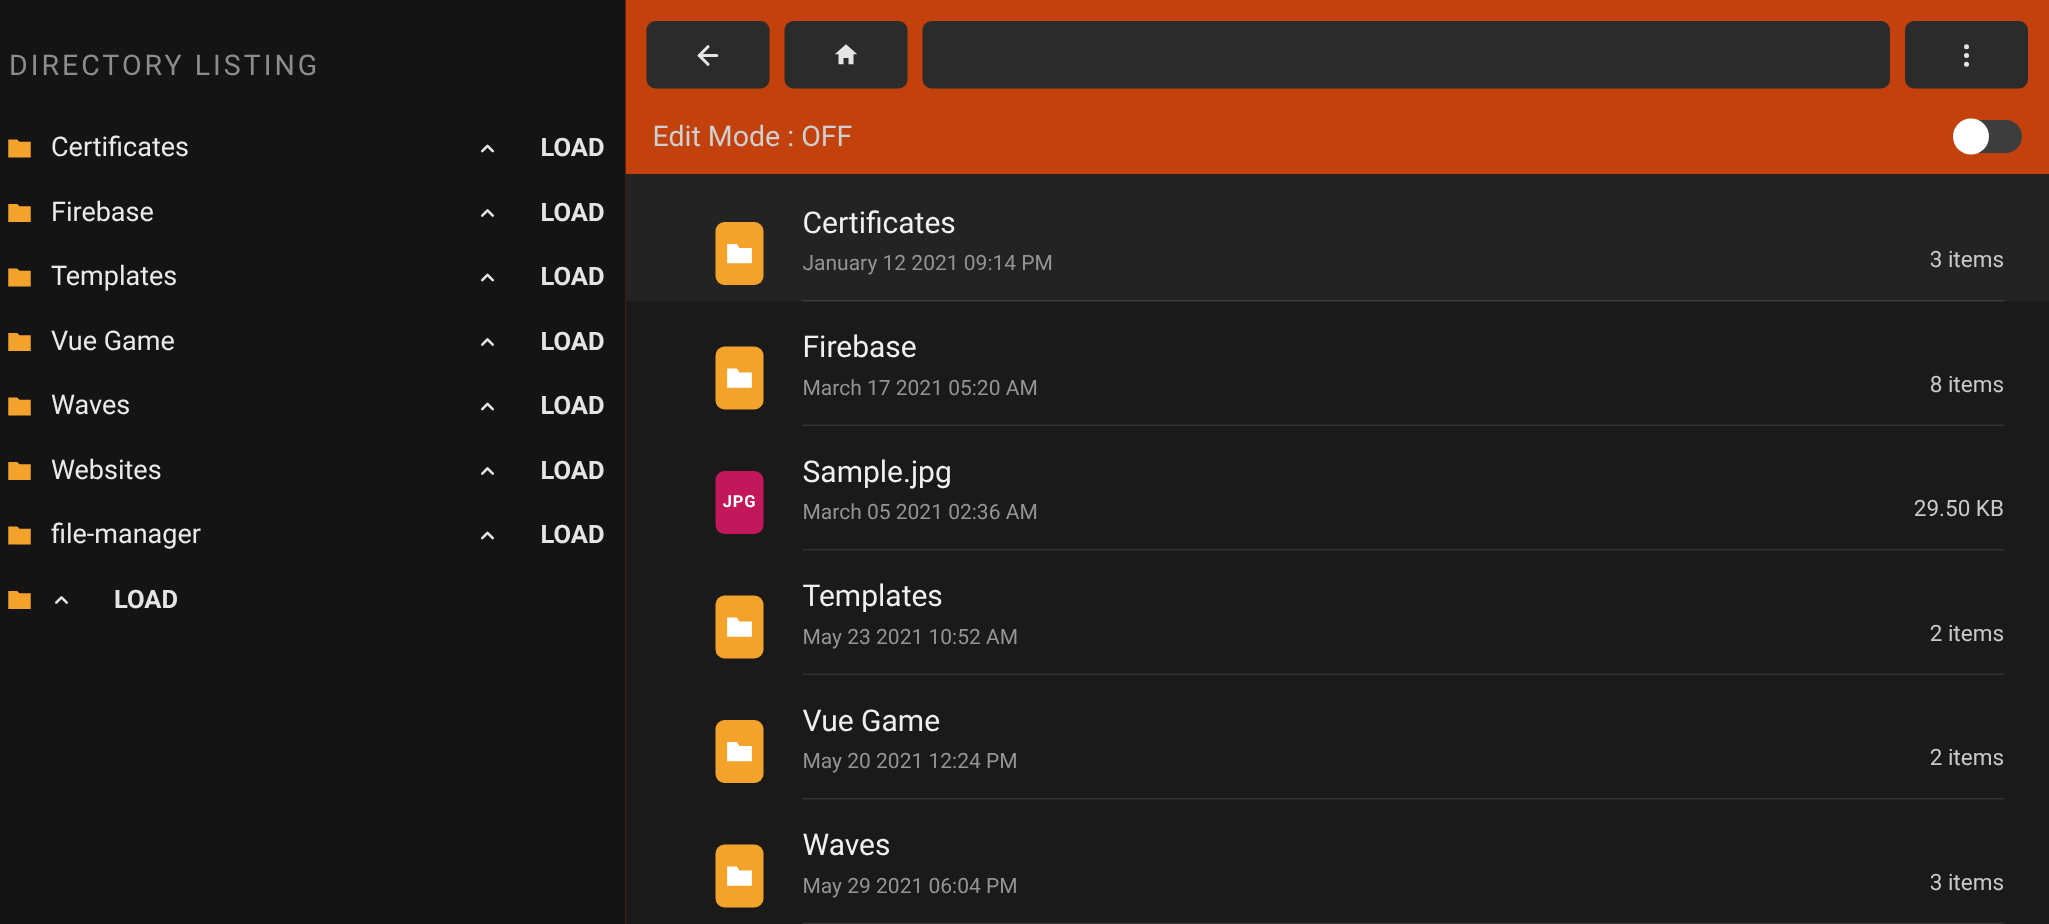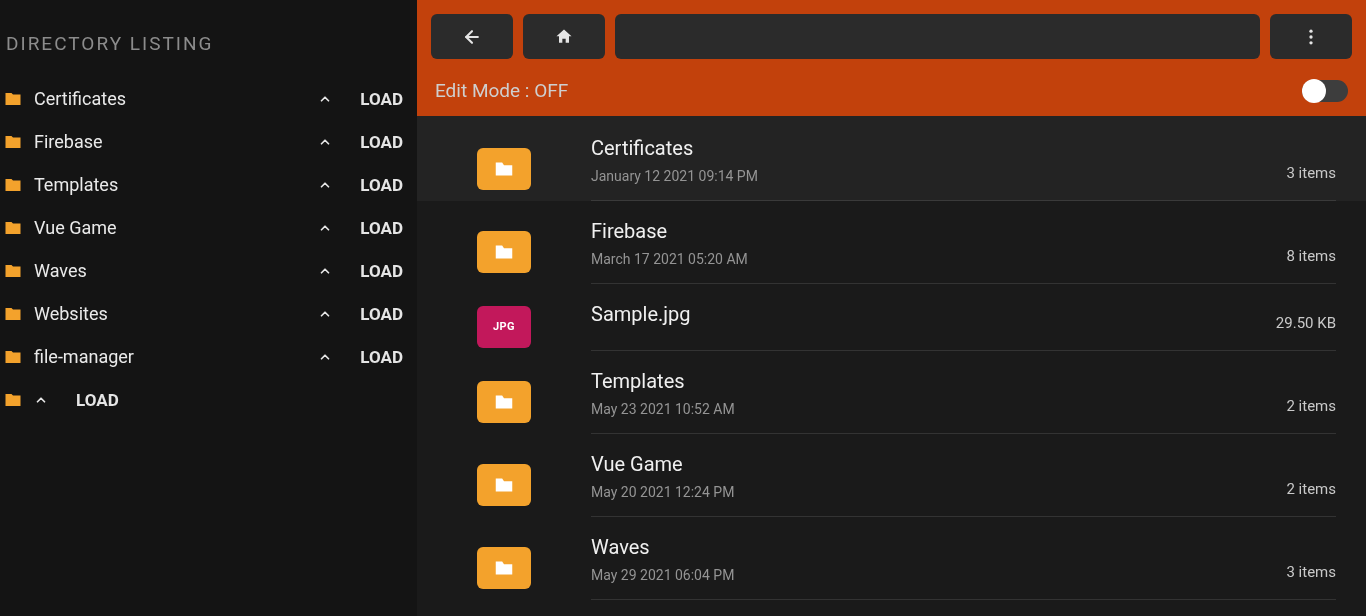--- a/index.html
+++ b/index.html
@@ -29,21 +29,21 @@
   .edit-label { font-size: 19px; color: #cfcfcf; }
   .toggle { width: 46px; height: 22px; background: #3d3d3d; border-radius: 11px; position: relative; cursor: pointer; }
   .toggle-knob { position: absolute; left: 0; top: -1px; width: 24px; height: 24px; background: #fff; border-radius: 50%; }
 
   .filelist { flex: 1; background: #1a1a1a; overflow-y: auto; position: relative; }
   .filelist::-webkit-scrollbar { width: 10px; }
   .filelist::-webkit-scrollbar-track { background: #1a1a1a; }
   .filelist::-webkit-scrollbar-thumb { background: #464646; border-radius: 5px; }
   .row { display: flex; align-items: center; padding: 18px 30px 0 60px; }
   .row.first { background: #232323; padding-top: 20px; }
-  .row-icon { width: 54px; height: 42px; border-radius: 6px; display: flex; align-items: center; justify-content: center; flex-shrink: 0; margin-right: 60px; }
+  .row-icon { width: 32px; height: 42px; border-radius: 6px; display: flex; align-items: center; justify-content: center; flex-shrink: 0; margin-right: 26px; }
   .row-icon.folder { background: #f3a22c; }
   .row-icon.jpg { background: #c2185b; color: #fff; font-size: 11px; font-weight: 700; letter-spacing: 0.5px; }
   .row-body { flex: 1; border-bottom: 1px solid #333; padding-bottom: 16px; display: flex; align-items: flex-end; }
   .row.first .row-body { border-bottom-color: #3a3a3a; }
   .row-text { flex: 1; }
   .row-name { font-size: 20px; color: #f0f0f0; margin-bottom: 8px; }
   .row-date { font-size: 14px; color: #949494; }
   .row-meta { font-size: 15px; color: #c9c9c9; padding-bottom: 2px; white-space: nowrap; }
 
   svg { display: block; }
@@ -227,20 +227,21 @@
               <div class="row-date">March 17 2021 05:20 AM</div>
             </div>
             <div class="row-meta">8 items</div>
           </div>
         </div>
         <div class="row">
           <div class="row-icon jpg">JPG</div>
           <div class="row-body">
             <div class="row-text">
               <div class="row-name">Sample.jpg</div>
+              <div class="row-date">March 05 2021 02:36 AM</div>
             </div>
             <div class="row-meta">29.50 KB</div>
           </div>
         </div>
         <div class="row">
           <div class="row-icon folder">
             <svg viewBox="0 0 24 24" width="24" height="22" fill="#ffffff">
               <path d="M10 5H3v14h18V8h-9l-2-3z"></path>
             </svg>
           </div>

